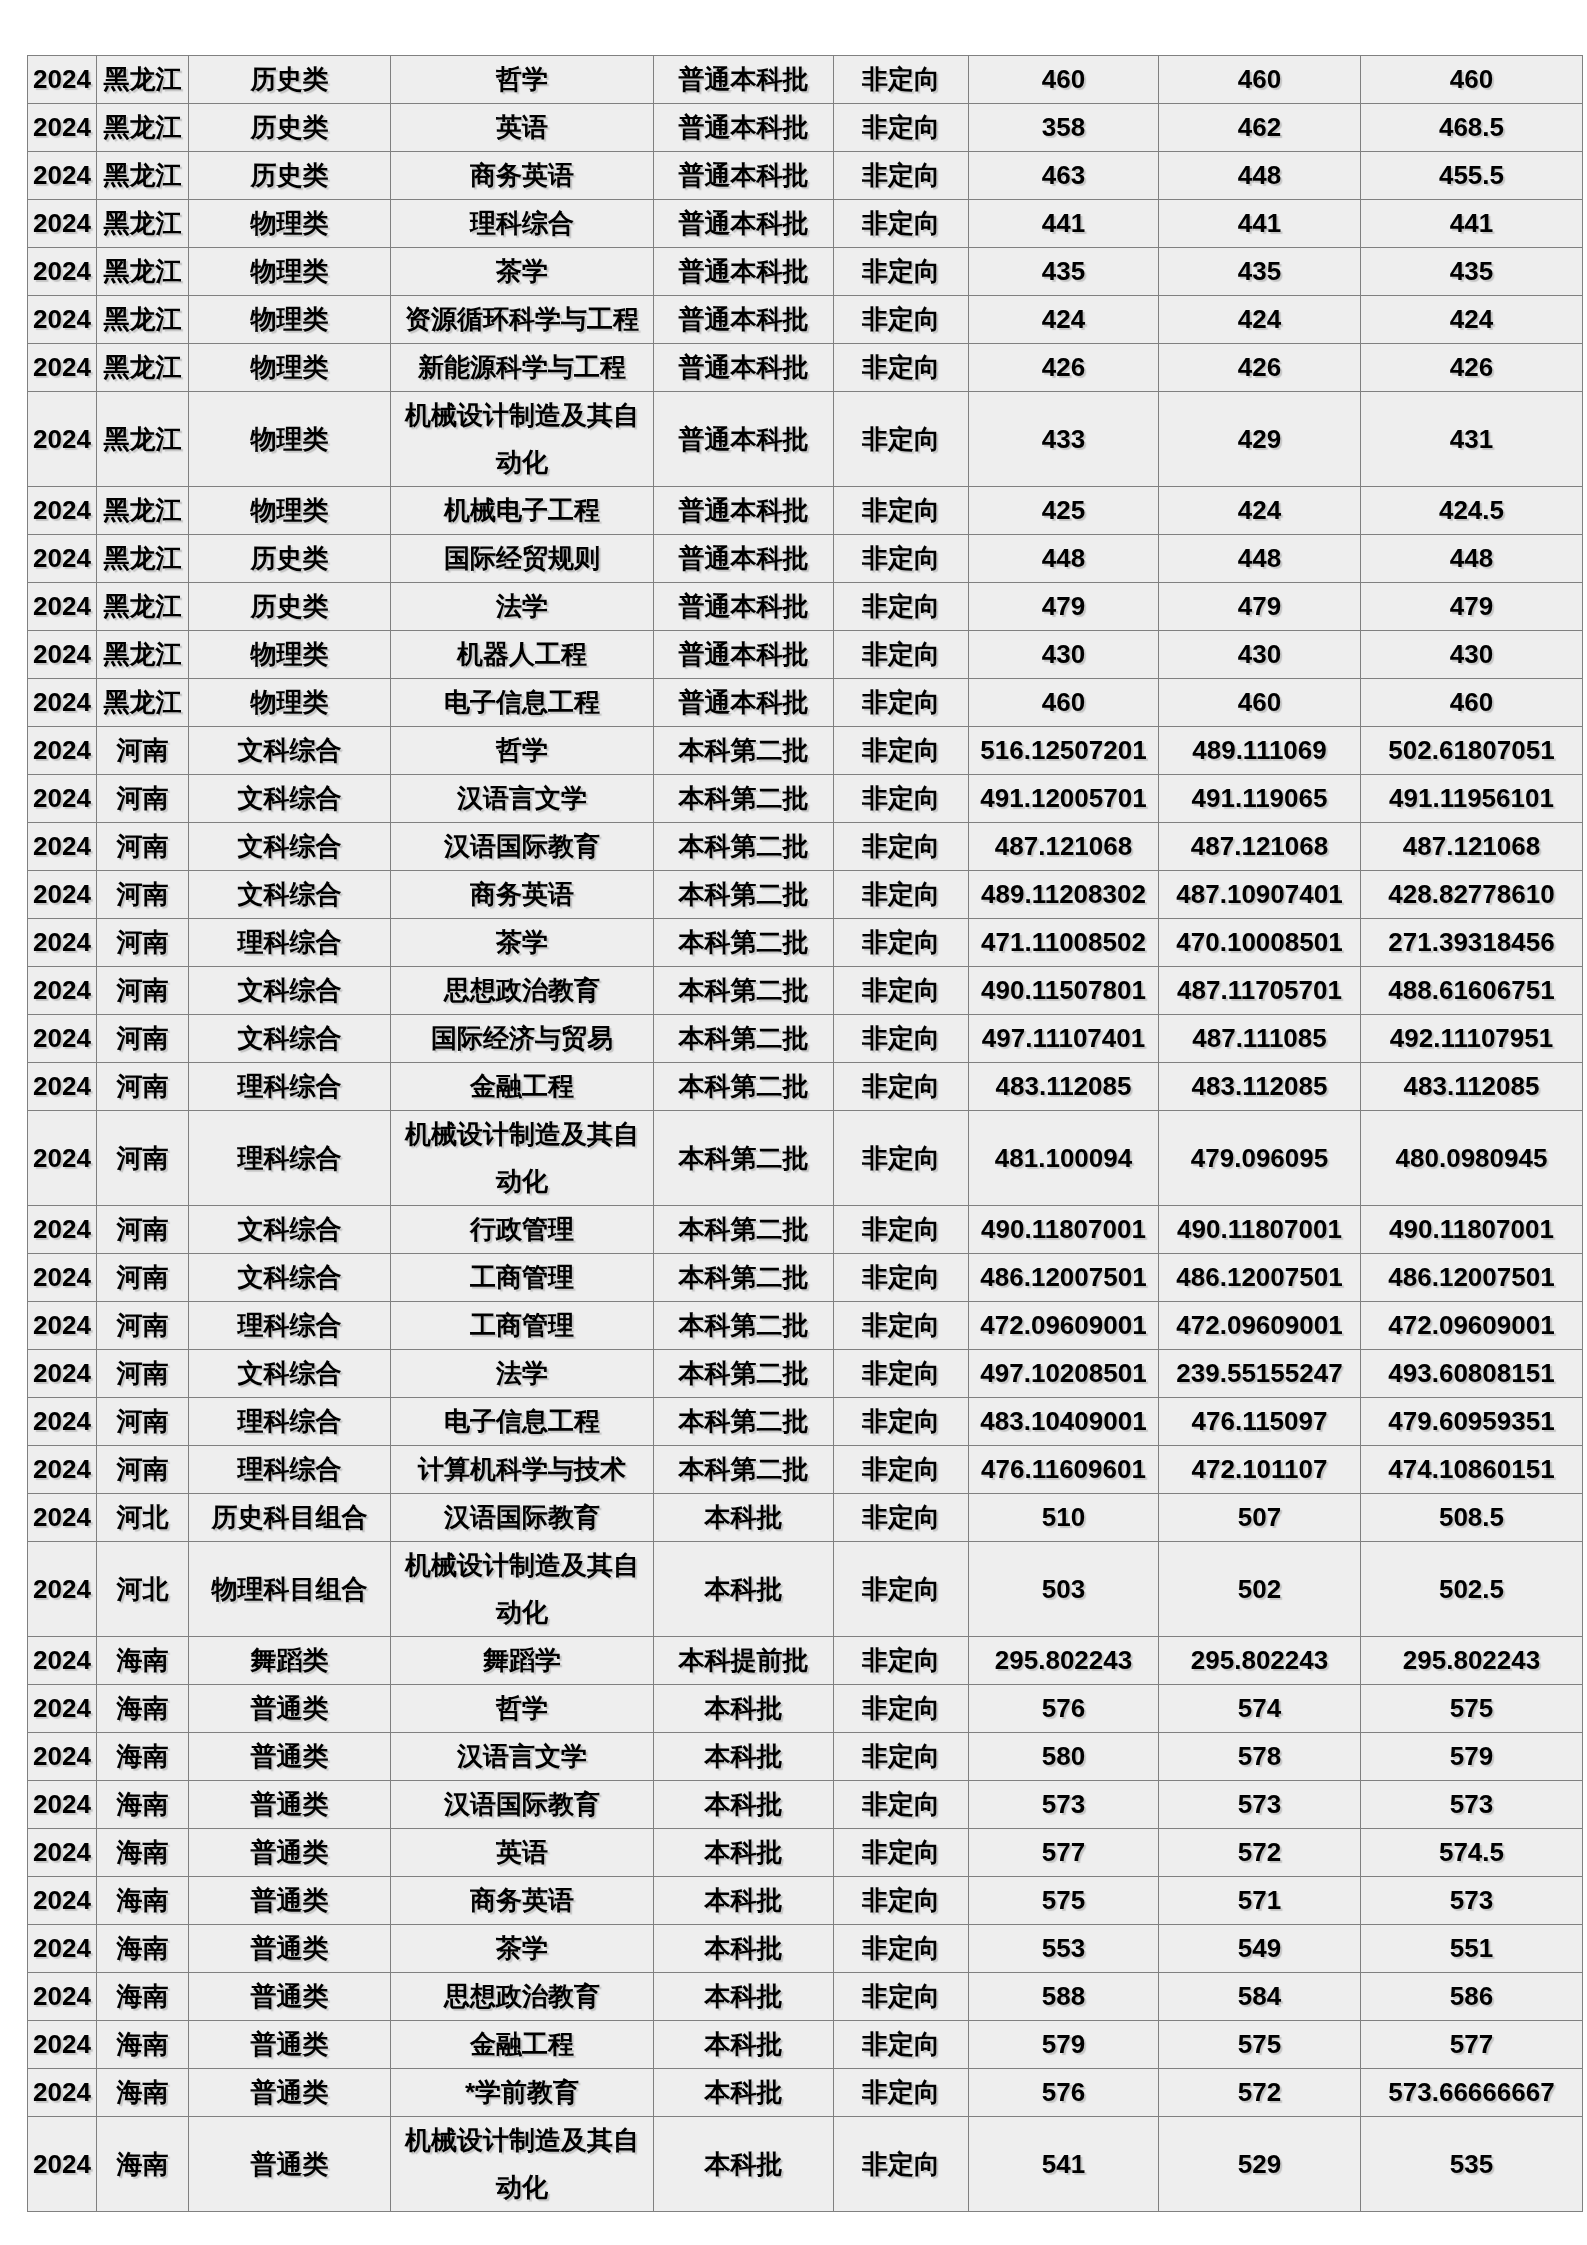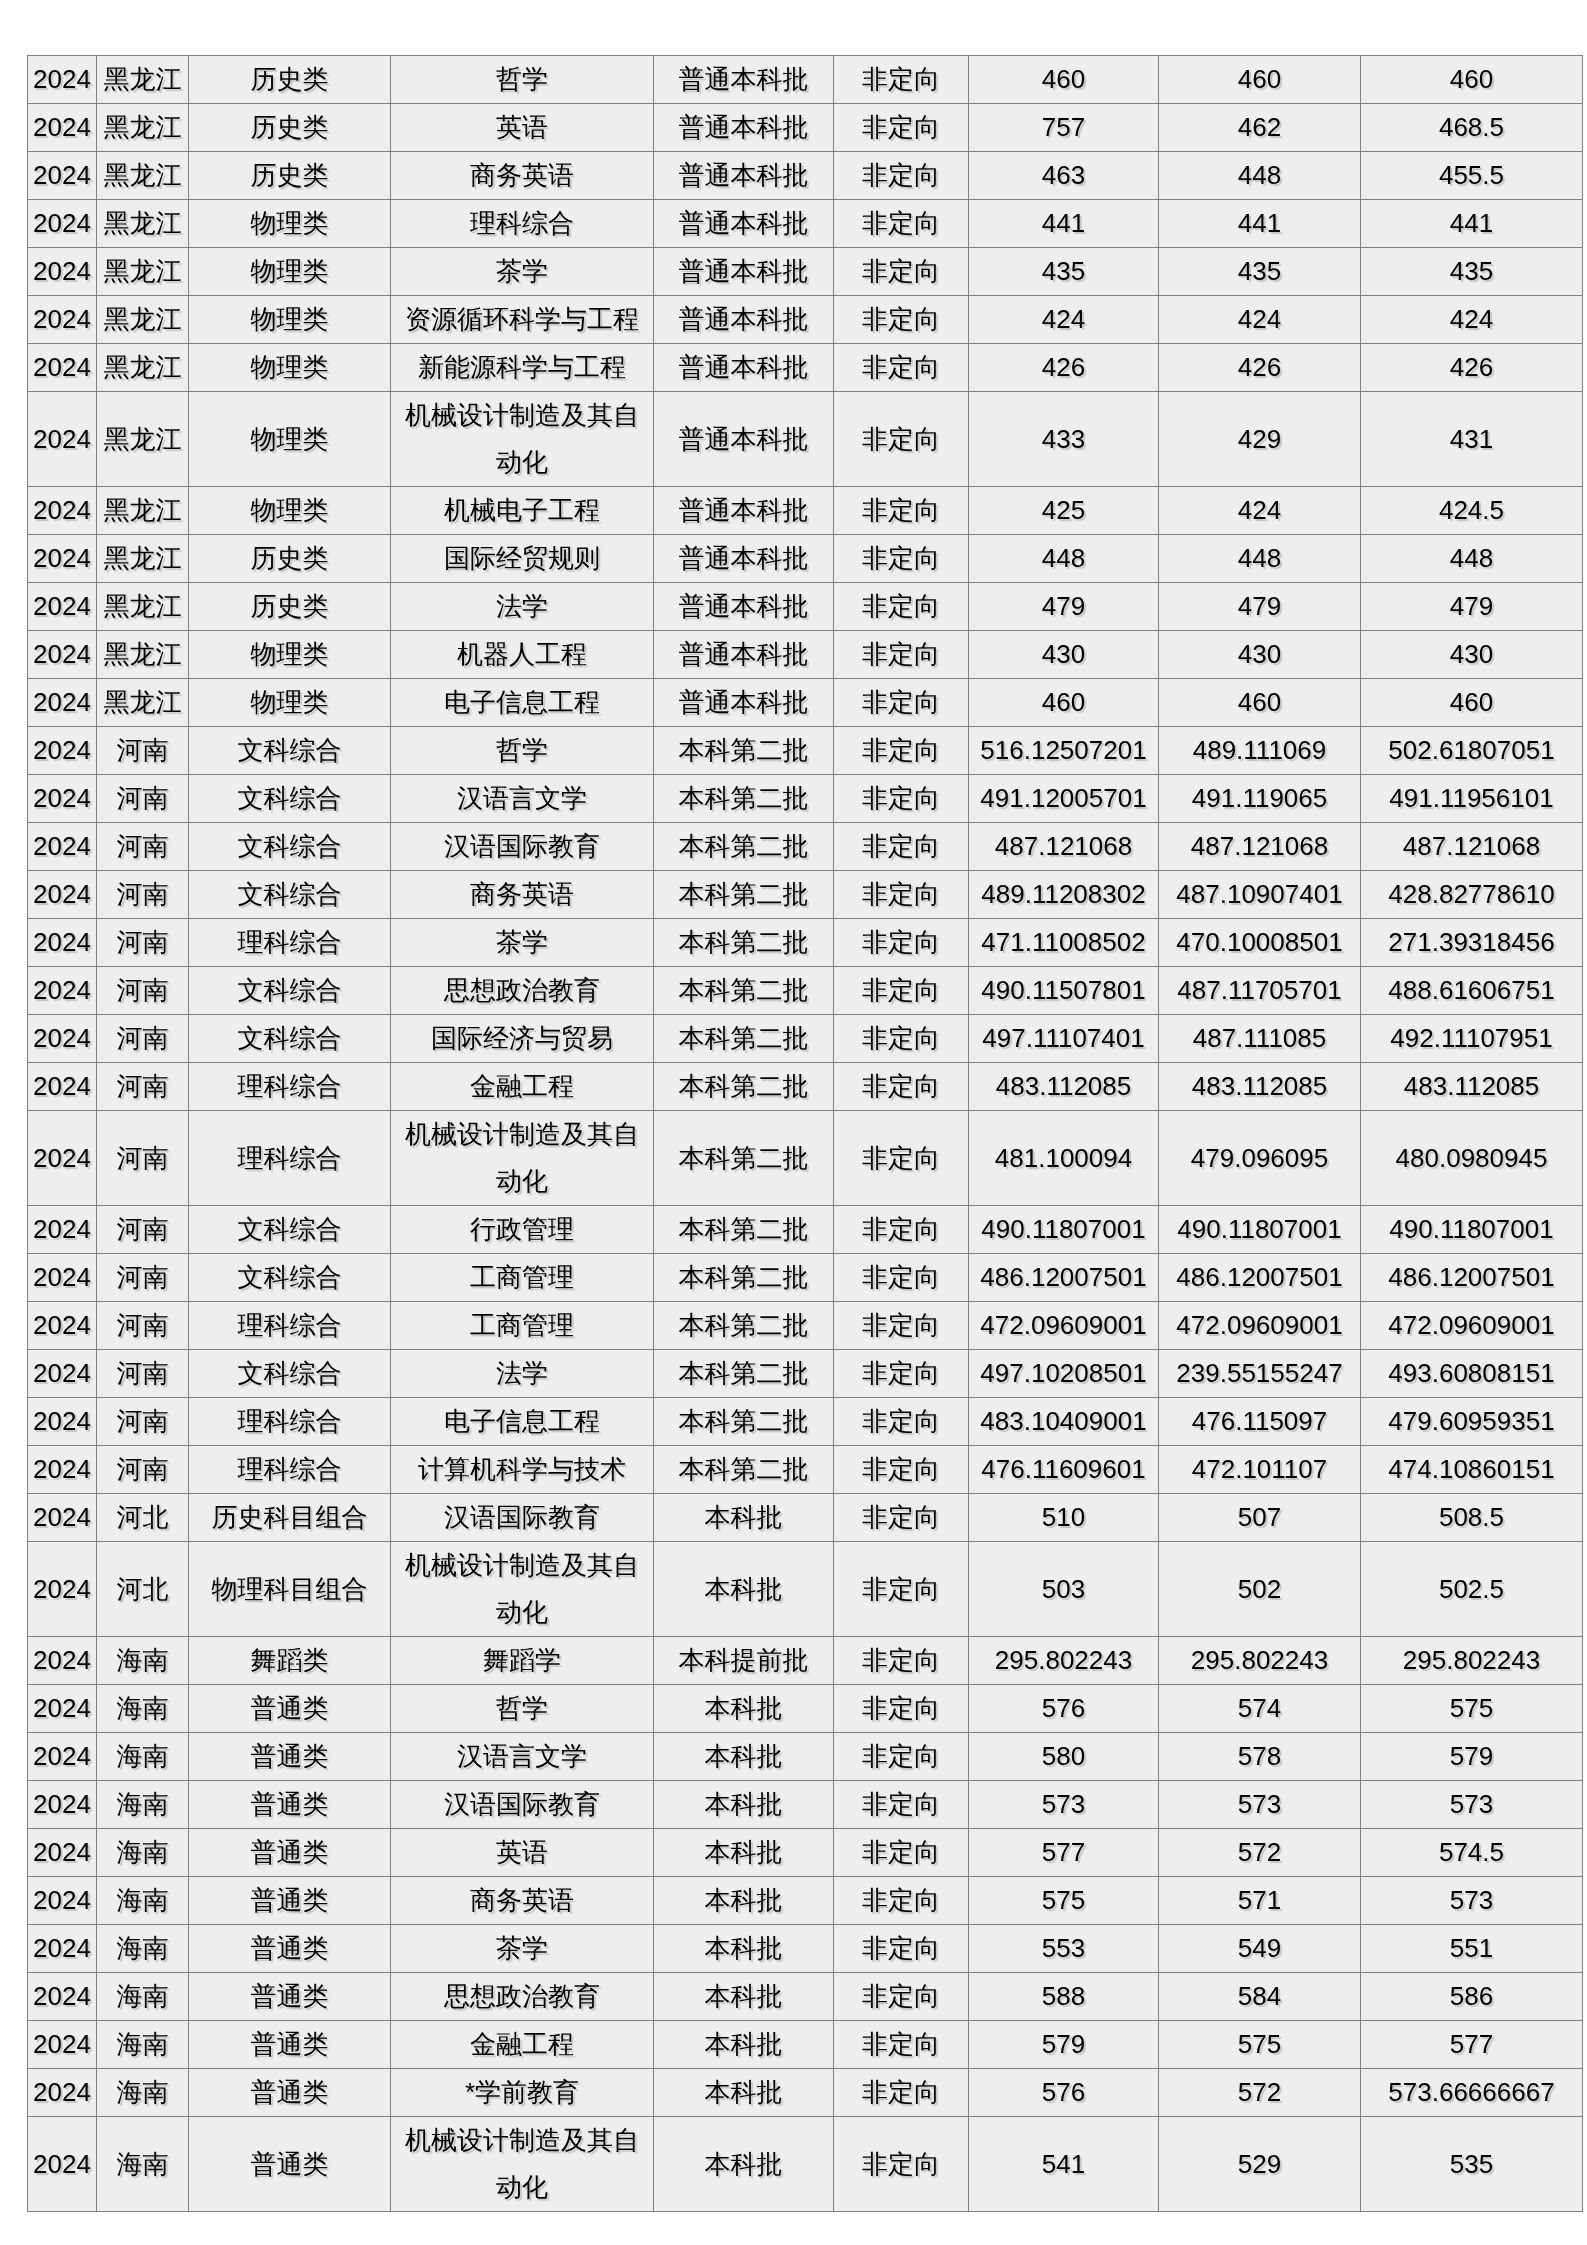--- a/index.html
+++ b/index.html
@@ -9,20 +9,21 @@
     width: 1587px;
     height: 2245px;
     font-family: "Liberation Sans", "DejaVu Sans", sans-serif;
   }
   .page {
     position: relative;
     width: 1587px;
     height: 2245px;
     background: #ffffff;
     overflow: hidden;
+    font-weight: bold;
   }
   .table-wrap {
     position: absolute;
     left: 27px;
     top: 55px;
   }
   table.score-table {
     border-collapse: collapse;
     table-layout: fixed;
     width: 1555px;
@@ -81,21 +82,21 @@
             <td>460</td>
             <td>460</td>
           </tr>
           <tr>
             <td>2024</td>
             <td>黑龙江</td>
             <td>历史类</td>
             <td>英语</td>
             <td>普通本科批</td>
             <td>非定向</td>
-            <td>757</td>
+            <td>358</td>
             <td>462</td>
             <td>468.5</td>
           </tr>
           <tr>
             <td>2024</td>
             <td>黑龙江</td>
             <td>历史类</td>
             <td>商务英语</td>
             <td>普通本科批</td>
             <td>非定向</td>

